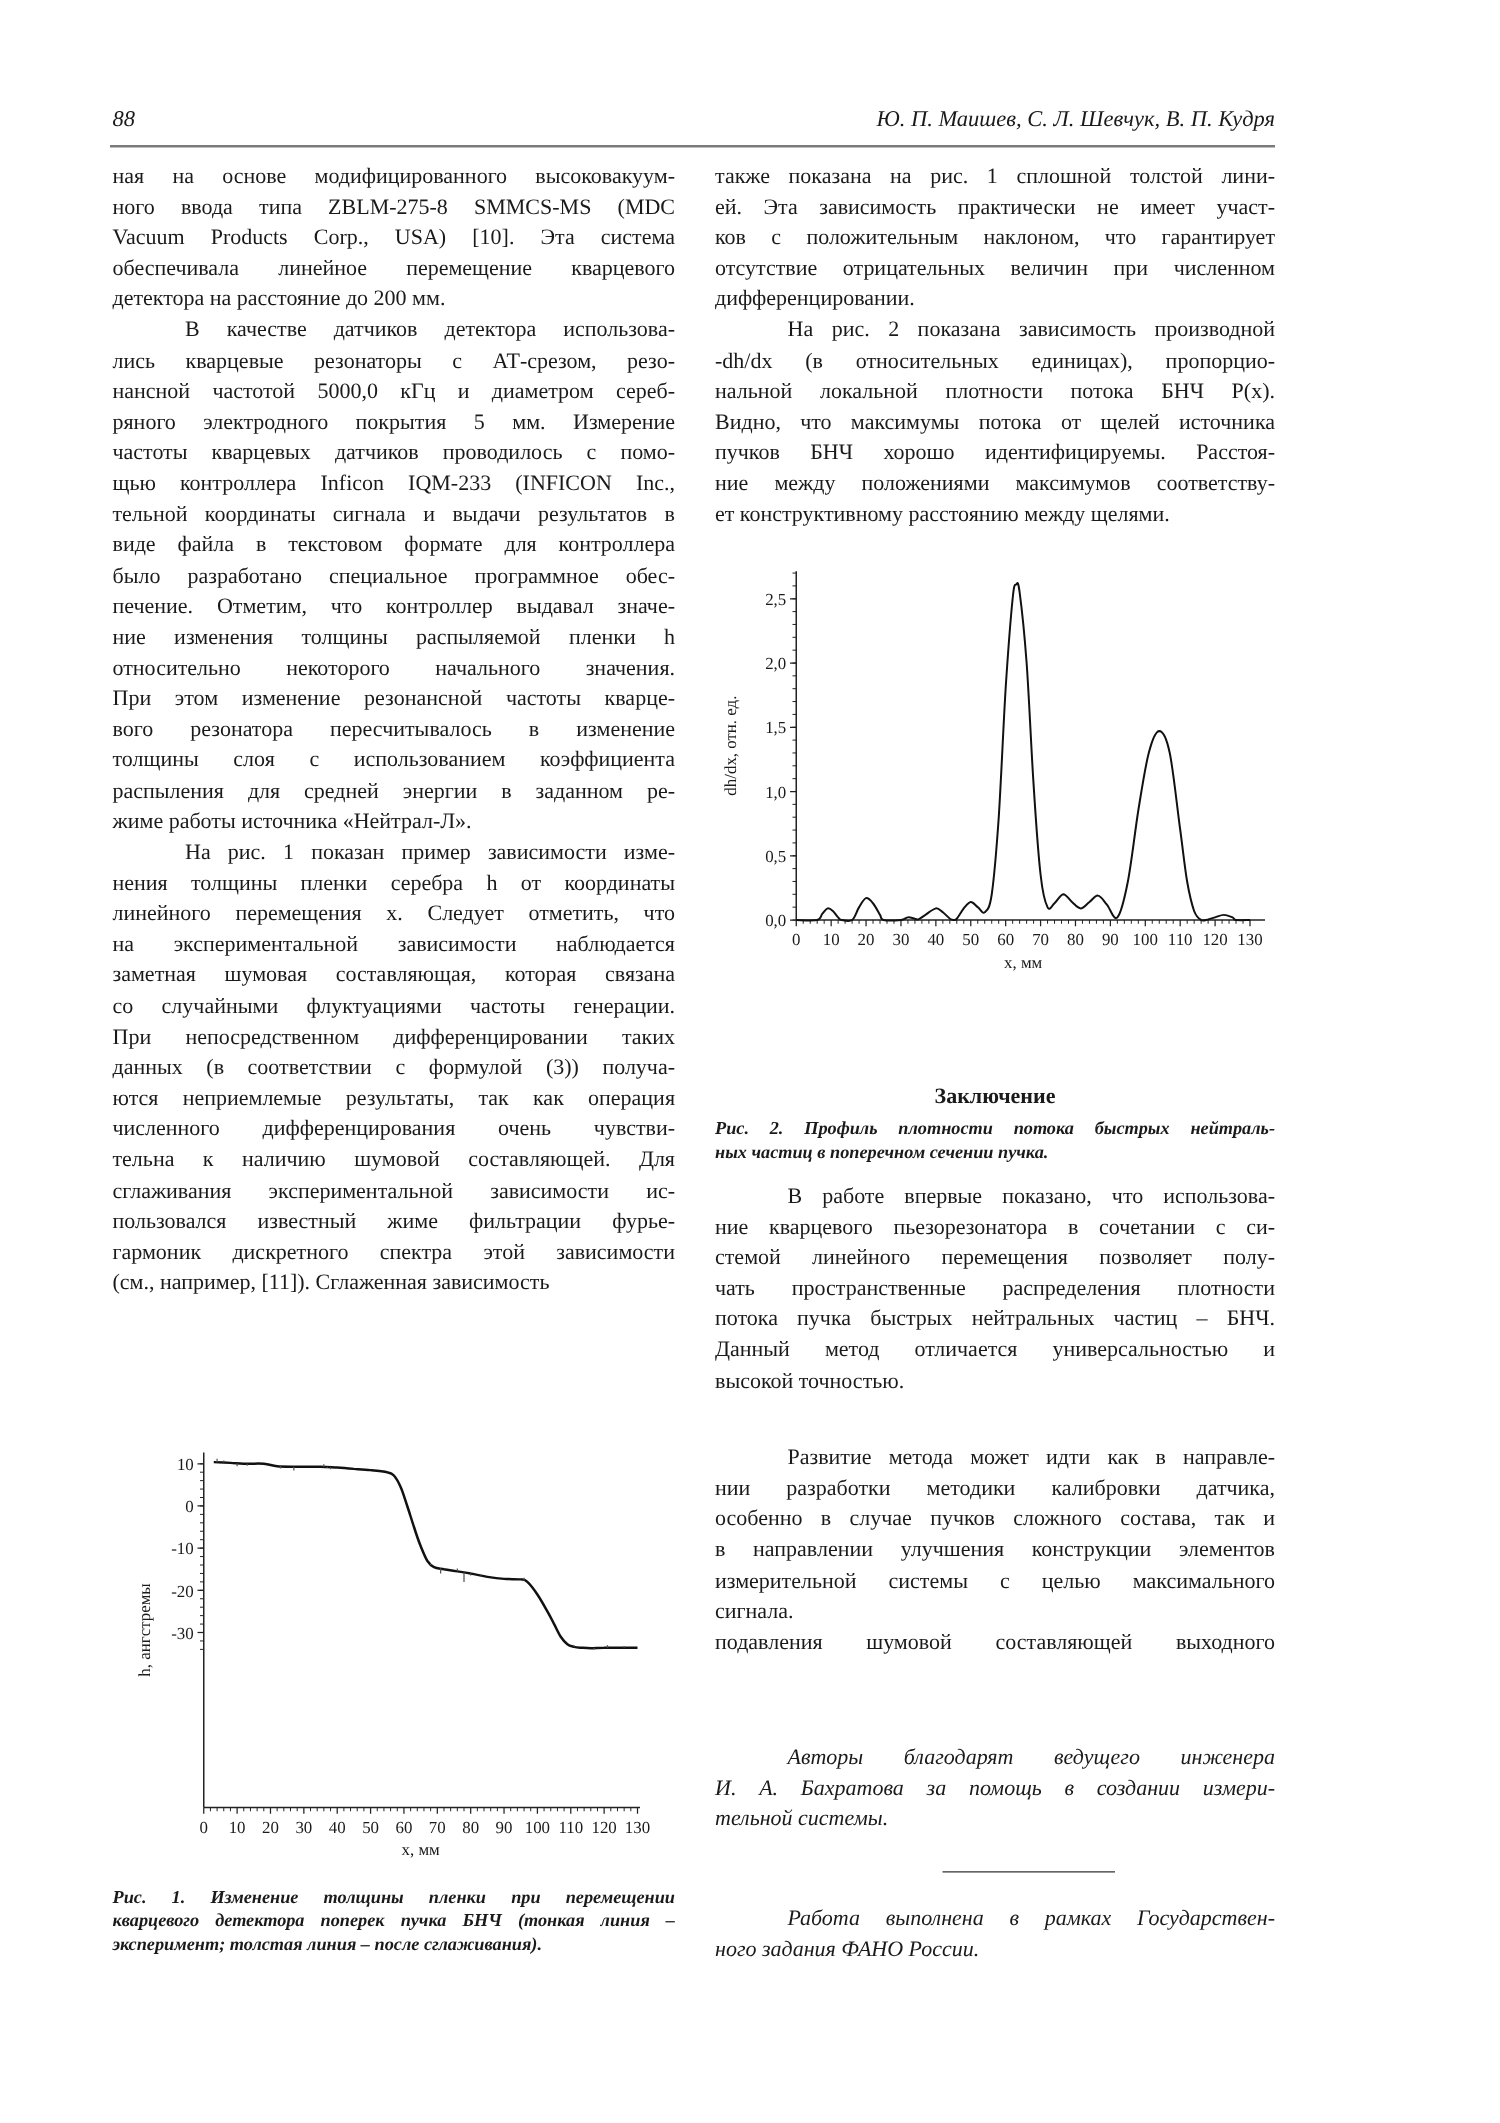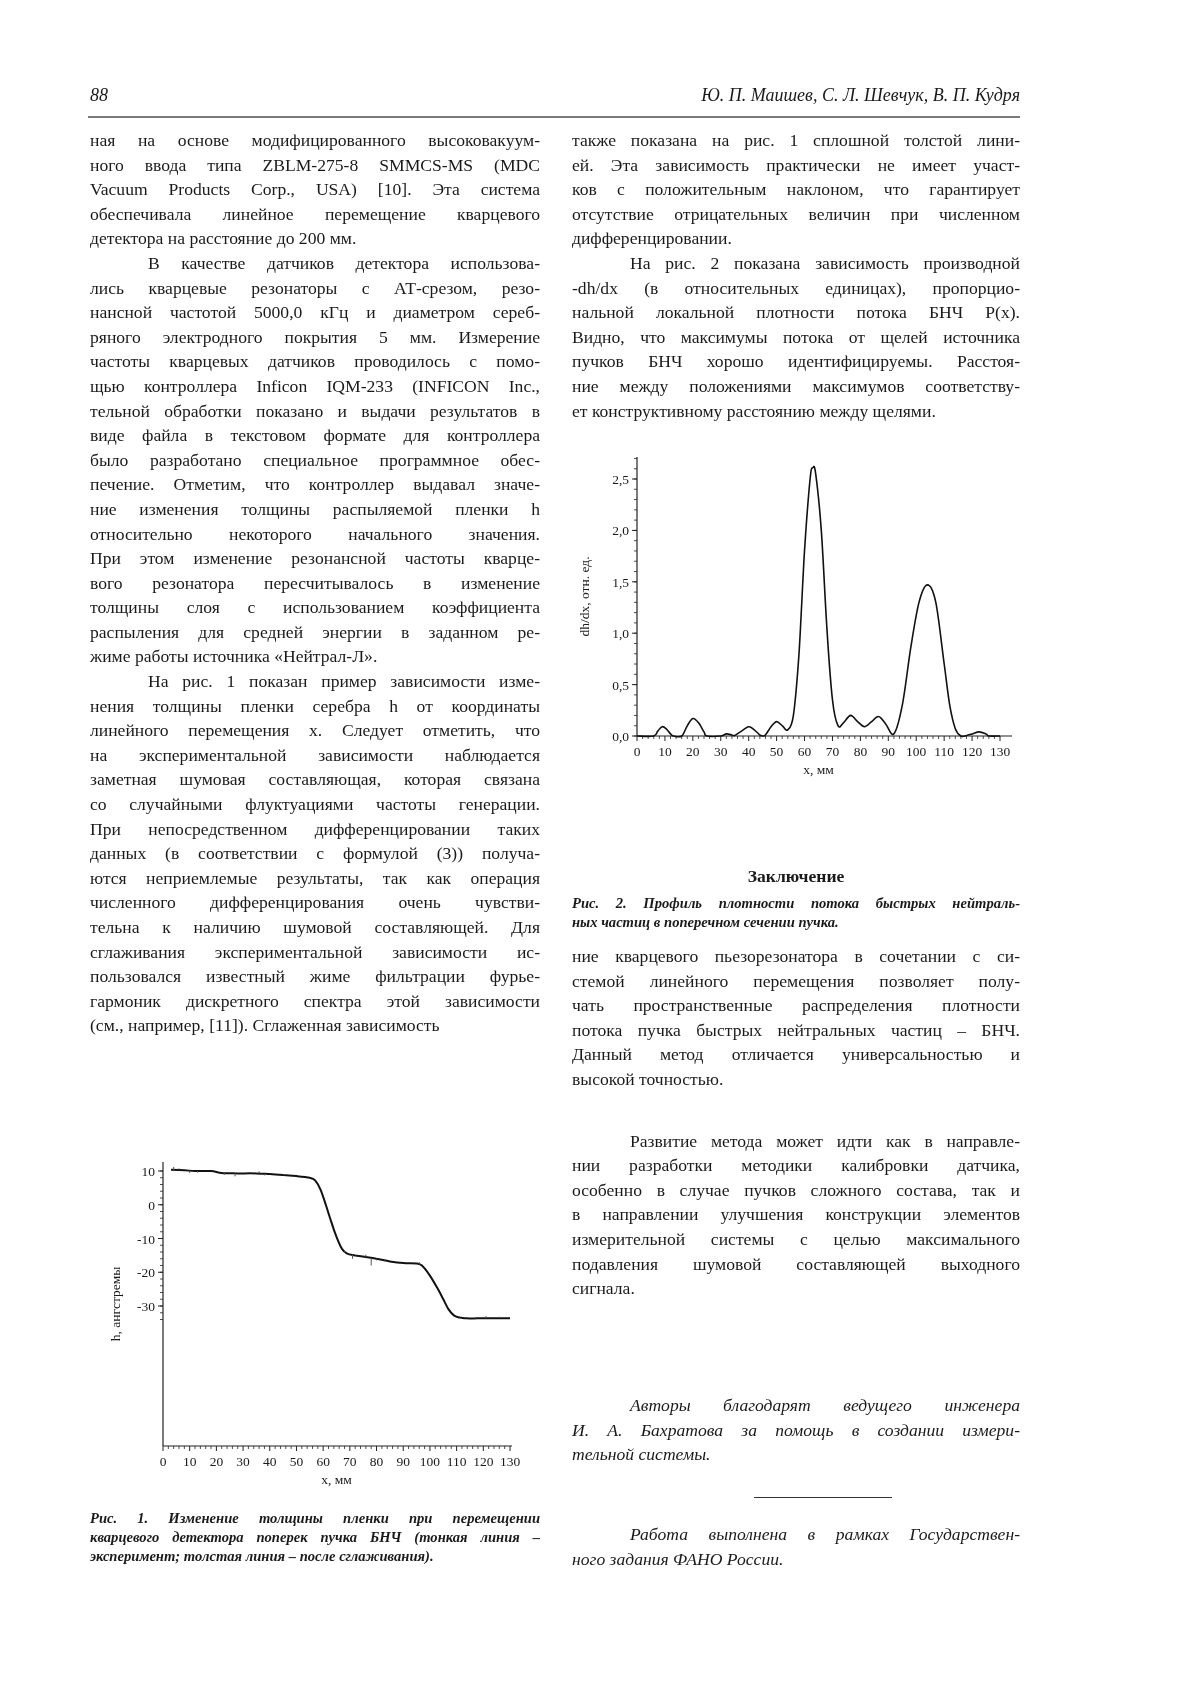--- a/index.html
+++ b/index.html
@@ -46,21 +46,21 @@
       <span class="line">обеспечивала линейное перемещение кварцевого</span>
       <span class="line last">детектора на расстояние до 200 мм.</span>
     </div>
     <div class="p">
       <span class="line" style="padding-left: 58px;">В качестве датчиков детектора использова-</span>
       <span class="line">лись кварцевые резонаторы с АТ-срезом, резо-</span>
       <span class="line">нансной частотой 5000,0 кГц и диаметром сереб-</span>
       <span class="line">ряного электродного покрытия 5 мм. Измерение</span>
       <span class="line">частоты кварцевых датчиков проводилось с помо-</span>
       <span class="line">щью контроллера Inficon IQM-233 (INFICON Inc.,</span>
-      <span class="line">тельной обработки показано и выдачи результатов в</span>
+      <span class="line">тельной координаты сигнала и выдачи результатов в</span>
       <span class="line">виде файла в текстовом формате для контроллера</span>
       <span class="line">было разработано специальное программное обес-</span>
       <span class="line">печение. Отметим, что контроллер выдавал значе-</span>
       <span class="line">ние изменения толщины распыляемой пленки h</span>
       <span class="line">относительно некоторого начального значения.</span>
       <span class="line">При этом изменение резонансной частоты кварце-</span>
       <span class="line">вого резонатора пересчитывалось в изменение</span>
       <span class="line">толщины слоя с использованием коэффициента</span>
       <span class="line">распыления для средней энергии в заданном ре-</span>
       <span class="line last">жиме работы источника «Нейтрал-Л».</span>
@@ -382,35 +382,36 @@
     </svg>
 </div>
 <div class="cap cap2" id="cap2">
     <span class="line">Рис. 2. Профиль плотности потока быстрых нейтраль-</span>
     <span class="line last">ных частиц в поперечном сечении пучка.</span>
   </div>
 
 <div class="section-title">Заключение</div>
 <div class="block concl" id="concl">
     <div class="p">
+      <span class="line" style="padding-left: 58px;">В работе впервые показано, что использова-</span>
       <span class="line">ние кварцевого пьезорезонатора в сочетании с си-</span>
       <span class="line">стемой линейного перемещения позволяет полу-</span>
       <span class="line">чать пространственные распределения плотности</span>
       <span class="line">потока пучка быстрых нейтральных частиц – БНЧ.</span>
       <span class="line">Данный метод отличается универсальностью и</span>
       <span class="line last">высокой точностью.</span>
     </div>
     <div class="p">
       <span class="line" style="padding-left: 58px; margin-top: 37px;">Развитие метода может идти как в направле-</span>
       <span class="line">нии разработки методики калибровки датчика,</span>
       <span class="line">особенно в случае пучков сложного состава, так и</span>
       <span class="line">в направлении улучшения конструкции элементов</span>
       <span class="line">измерительной системы с целью максимального</span>
+      <span class="line last">сигнала.</span>
       <span class="line">подавления шумовой составляющей выходного</span>
-      <span class="line last">сигнала.</span>
     </div>
   </div>
 
 <div class="block ack" id="ack">
     <span class="line" style="padding-left: 58px;">Авторы благодарят ведущего инженера</span>
     <span class="line">И. А. Бахратова за помощь в создании измери-</span>
     <span class="line last">тельной системы.</span>
   </div>
 <div class="sep"></div>
 <div class="block fund" id="fund">

